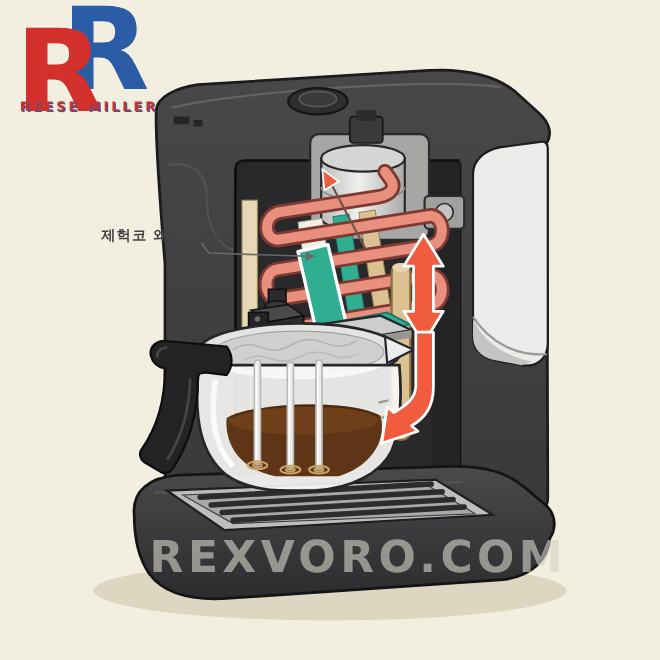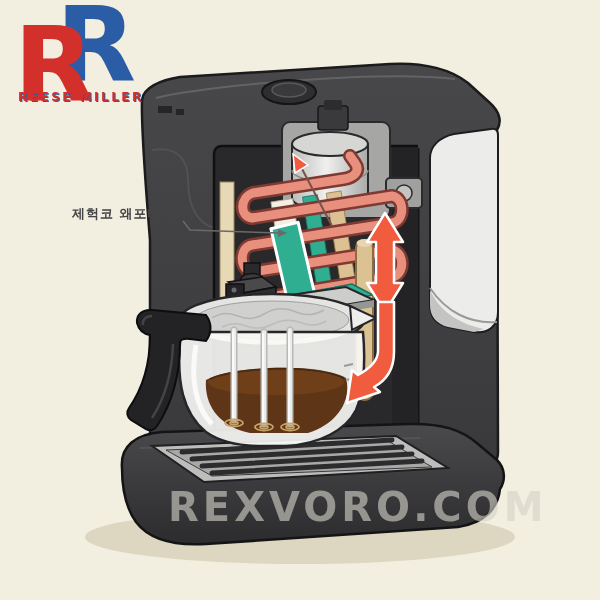--- a/index.html
+++ b/index.html
@@ -15,29 +15,29 @@
   .f-red{fill:var(--c-arrow_red,#f15b3e)}
   .f-coffee{fill:var(--c-coffee,#5f3517)}
   .f-glass{fill:var(--c-glass,#f9f9f7)}
   .f-cream{fill:var(--c-cream_cut,#e7d9b6)}
   .f-shadow{fill:var(--c-shadow,#ddd6c1)}
   .st-coil-out{stroke:var(--c-coil_outline,#7e3a32)}
   .st-coil{stroke:var(--c-coil,#e8907d)}
 
   .logo{position:absolute;left:6px;top:0;width:150px;height:115px;}
   .label-annot{
-    position:absolute;left:72px;top:205px;width:120px;
+    position:absolute;left:92px;top:205px;width:120px;
     font-size:13px;font-weight:bold;letter-spacing:1px;
     color:var(--c-label_text_color,#444);white-space:nowrap;
   }
   .watermark{
     position:absolute;left:136px;top:484px;
     font-size:40px;font-weight:700;letter-spacing:4px;
     color:var(--c-watermark_color,rgba(212,208,198,0.62));
-    white-space:nowrap;user-select:none;margin-left:32px;
+    white-space:nowrap;user-select:none;
   }
 </style>
 </head>
 <body>
 
 <div id="stage">
 
   <svg width="600" height="600" viewBox="0 0 600 600">
     <defs>
       <linearGradient id="gcyl" x1="0" y1="0" x2="1" y2="0">

